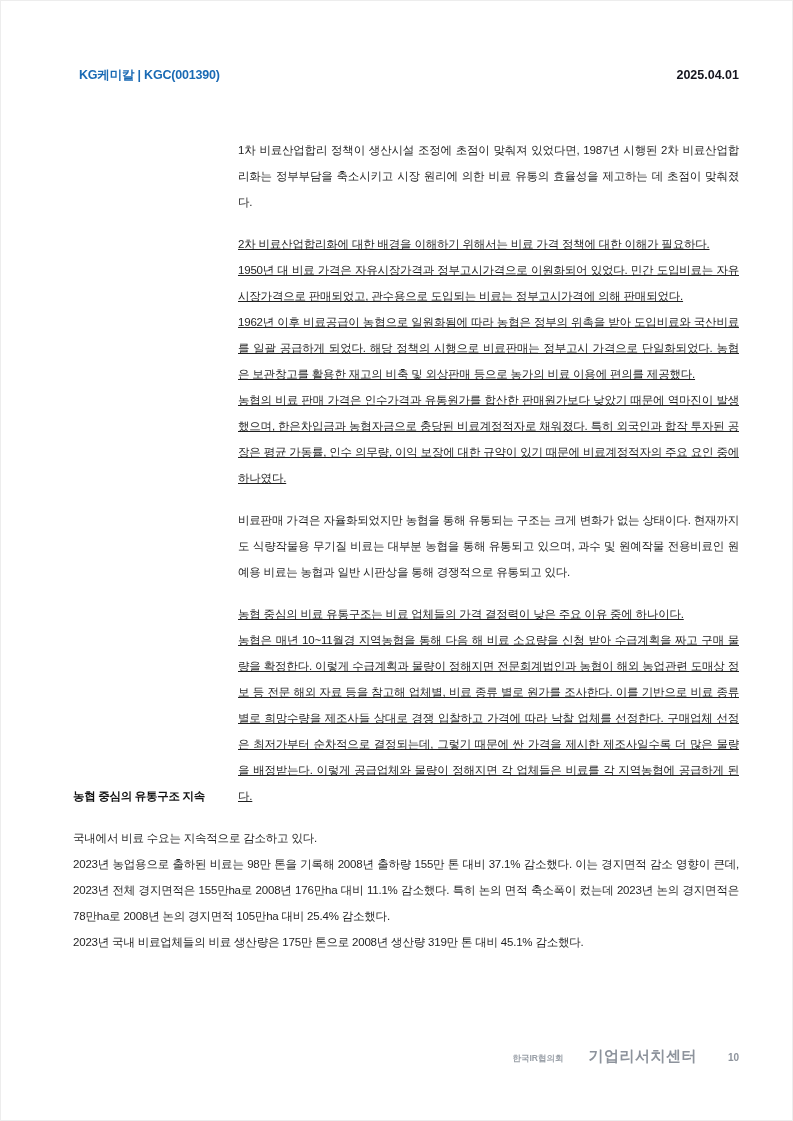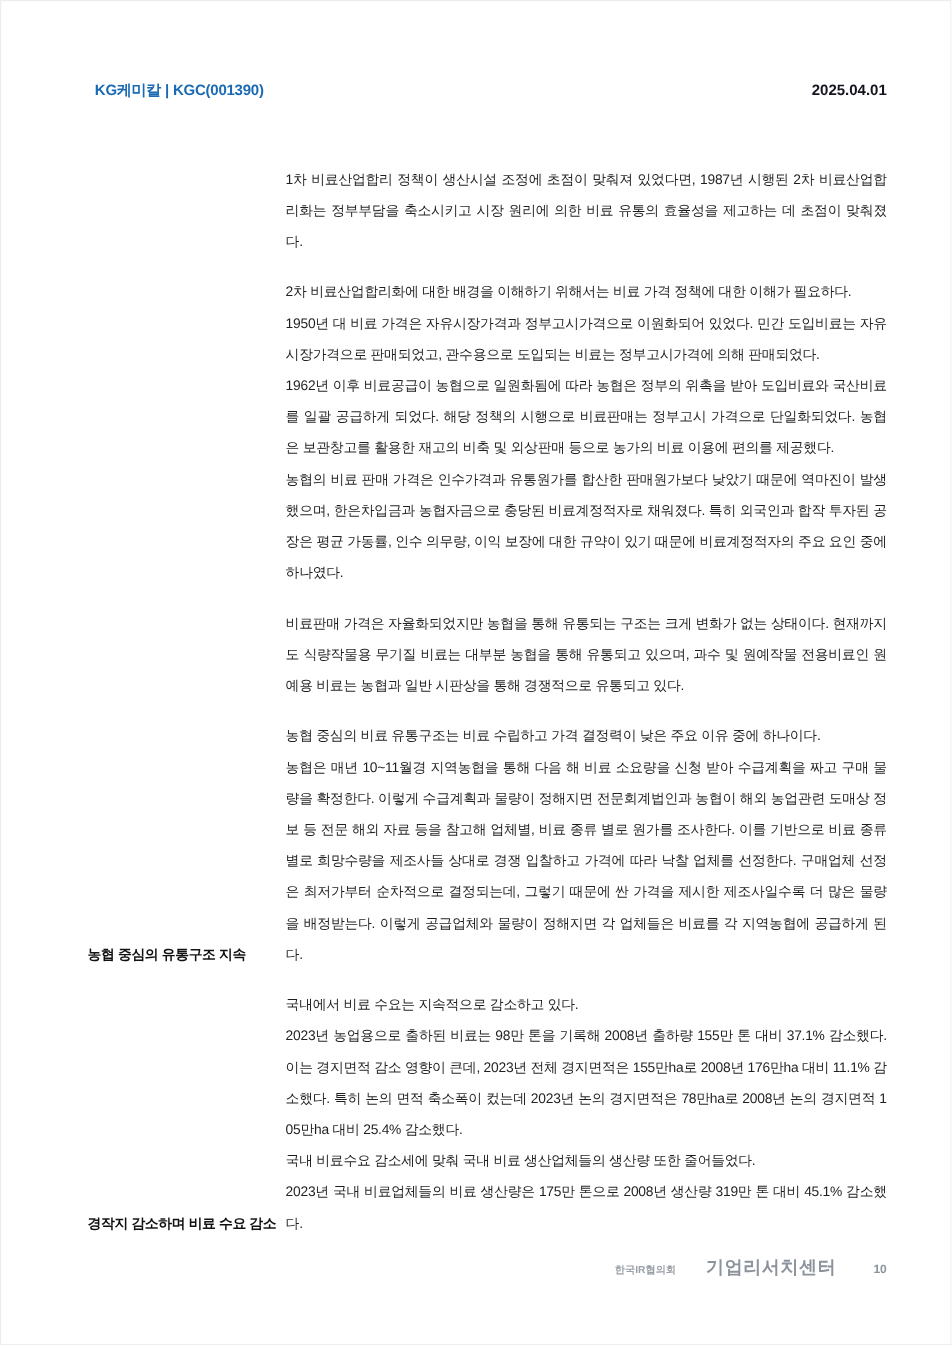--- a/index.html
+++ b/index.html
@@ -69,20 +69,21 @@
   .paragraph-block {
     font-size: 11.5px;
     color: #1f1f1f;
     line-height: 26px;
     text-align: justify;
     word-break: break-all;
     letter-spacing: -0.2px;
   }
   .paragraph-block + .paragraph-block {
     margin-top: 16px;
+    text-decoration: underline;
   }
   .paragraph-line {
     text-align: justify;
     word-break: break-all;
   }
   
   .page-footer {
     position: absolute;
     top: 1046px;
     right: 53px;
@@ -135,32 +136,30 @@
             </div>
           </div>
         </div>
         <div class="content-row">
           <div class="section-label">농협 중심의 유통구조 지속</div>
           <div class="col">
             <div class="paragraph-block">
               <div class="paragraph-line">비료판매 가격은 자율화되었지만 농협을 통해 유통되는 구조는 크게 변화가 없는 상태이다. 현재까지도 식량작물용 무기질 비료는 대부분 농협을 통해 유통되고 있으며, 과수 및 원예작물 전용비료인 원예용 비료는 농협과 일반 시판상을 통해 경쟁적으로 유통되고 있다.</div>
             </div>
             <div class="paragraph-block">
-              <div class="paragraph-line">농협 중심의 비료 유통구조는 비료 수립하고 가격 결정력이 낮은 주요 이유 중에 하나이다.</div>
+              <div class="paragraph-line">농협 중심의 비료 유통구조는 비료 업체들의 가격 결정력이 낮은 주요 이유 중에 하나이다.</div>
               <div class="paragraph-line">농협은 매년 10~11월경 지역농협을 통해 다음 해 비료 소요량을 신청 받아 수급계획을 짜고 구매 물량을 확정한다. 이렇게 수급계획과 물량이 정해지면 전문회계법인과 농협이 해외 농업관련 도매상 정보 등 전문 해외 자료 등을 참고해 업체별, 비료 종류 별로 원가를 조사한다. 이를 기반으로 비료 종류 별로 희망수량을 제조사들 상대로 경쟁 입찰하고 가격에 따라 낙찰 업체를 선정한다. 구매업체 선정은 최저가부터 순차적으로 결정되는데, 그렇기 때문에 싼 가격을 제시한 제조사일수록 더 많은 물량을 배정받는다. 이렇게 공급업체와 물량이 정해지면 각 업체들은 비료를 각 지역농협에 공급하게 된다.</div>
             </div>
           </div>
         </div>
         <div class="content-row">
-          <div class="section-label">경작지 감소하며 비료 수요 감소</div>
           <div class="col">
             <div class="paragraph-block">
               <div class="paragraph-line">국내에서 비료 수요는 지속적으로 감소하고 있다.</div>
               <div class="paragraph-line">2023년 농업용으로 출하된 비료는 98만 톤을 기록해 2008년 출하량 155만 톤 대비 37.1% 감소했다. 이는 경지면적 감소 영향이 큰데, 2023년 전체 경지면적은 155만ha로 2008년 176만ha 대비 11.1% 감소했다. 특히 논의 면적 축소폭이 컸는데 2023년 논의 경지면적은 78만ha로 2008년 논의 경지면적 105만ha 대비 25.4% 감소했다.</div>
-              <div class="paragraph-line">국내 비료수요 감소세에 맞춰 국내 비료 생산업체들의 생산량 또한 줄어들었다.</div>
               <div class="paragraph-line">2023년 국내 비료업체들의 비료 생산량은 175만 톤으로 2008년 생산량 319만 톤 대비 45.1% 감소했다.</div>
             </div>
           </div>
         </div>
       </div>
   </main>
 
   <footer class="page-footer">
     <span class="footer-org-small">한국IR협의회</span>
     <span class="footer-org-large">기업리서치센터</span>

